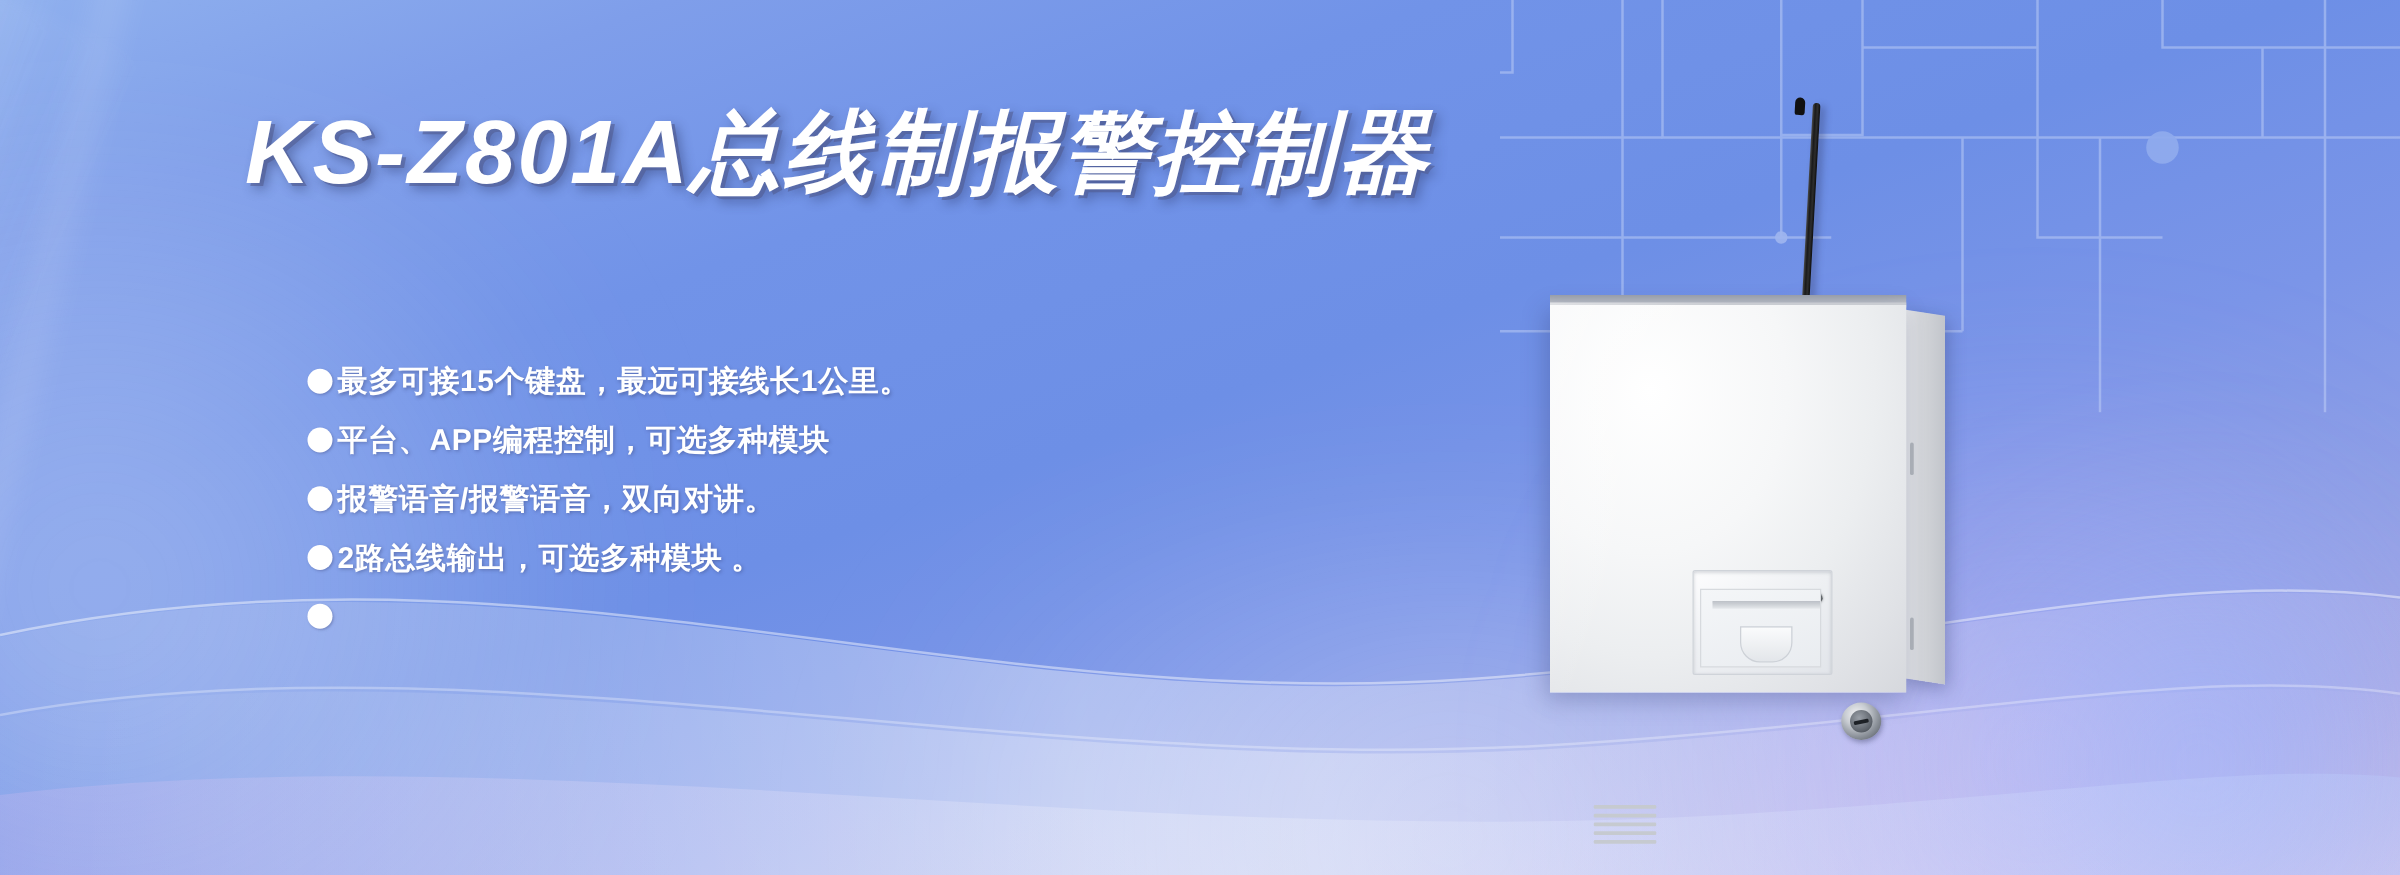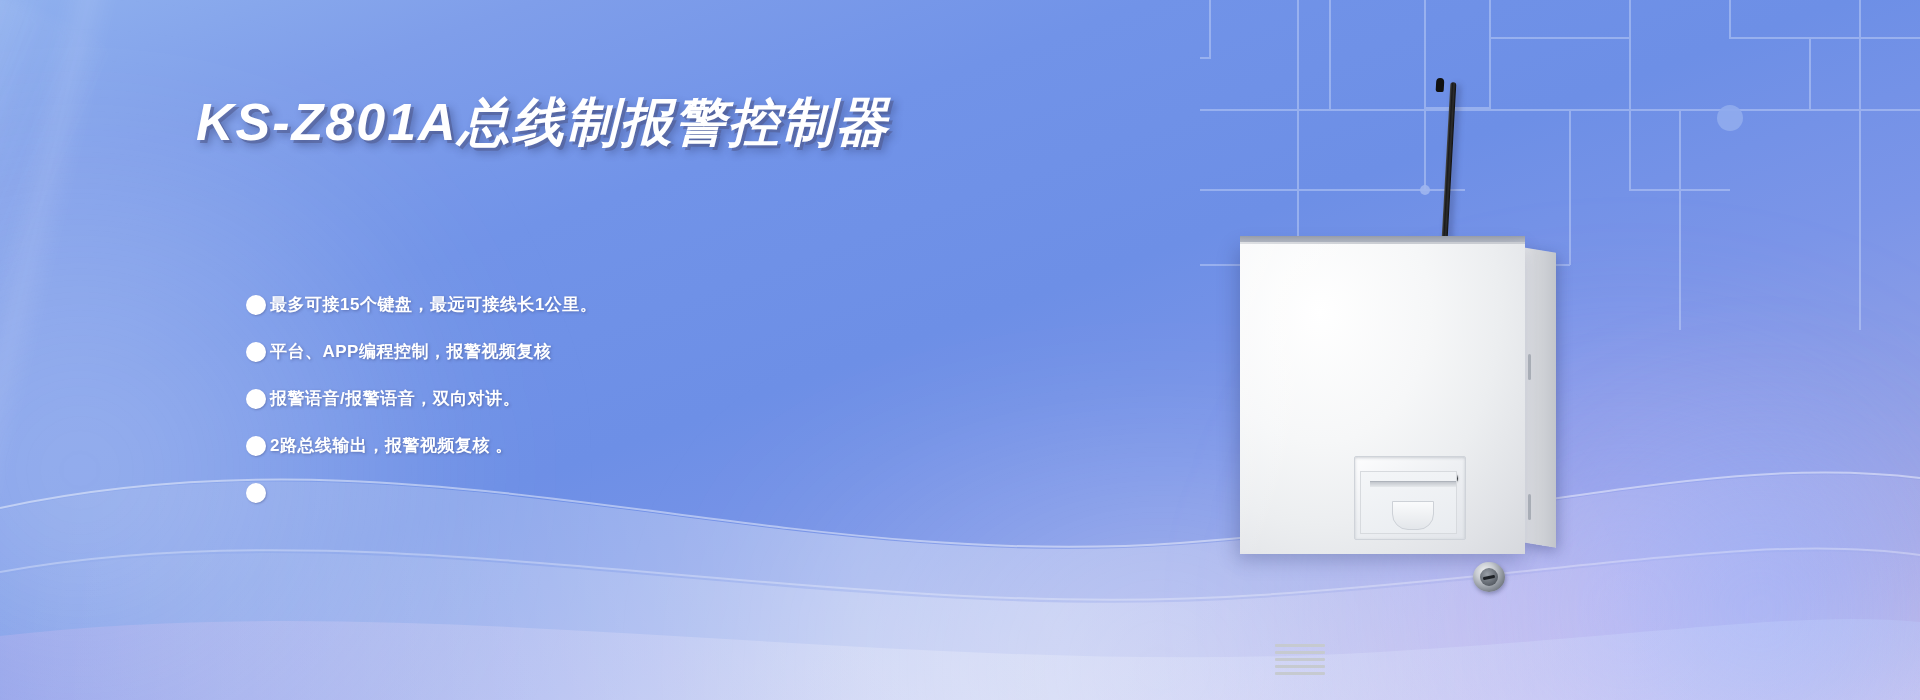--- a/index.html
+++ b/index.html
@@ -55,22 +55,22 @@
   
   .waves { position: absolute; left: 0; bottom: 0; width: 1920px; height: 340px; }
 
   
   .circuit { position: absolute; right: 0; top: 0; width: 720px; height: 330px; opacity: .55; }
 
   
   #headline {
     position: absolute;
     left: 196px;
-    top: 88px;
-    font-size: 52px;
+    top: 74px;
+    font-size: 72px;
     font-weight: bold;
     font-style: italic;
     letter-spacing: 2px;
     color: #ffffff;
     white-space: nowrap;
     text-shadow:
       3px 3px 0 rgba(80,90,140,.55),
       5px 5px 9px rgba(40,50,100,.45);
   }
 
@@ -91,21 +91,21 @@
     width: 20px;
     height: 20px;
     border-radius: 50%;
     background: #ffffff;
     flex: 0 0 auto;
     margin-right: 4px;
     box-shadow: 1px 1px 2px rgba(60,70,120,.35);
   }
   .feature-text {
     color: #ffffff;
-    font-size: 17px;
+    font-size: 24px;
     font-weight: bold;
     letter-spacing: .5px;
     white-space: nowrap;
     text-shadow: 1px 1px 3px rgba(50,60,110,.45);
   }
 
   
   #product {
     position: absolute;
     left: 1230px;
@@ -343,29 +343,29 @@
 
   <div id="headline">KS-Z801A总线制报警控制器</div>
 
   <div id="features">
     <div class="feature-row">
       <span class="bullet"></span>
       <span class="feature-text">最多可接15个键盘，最远可接线长1公里。</span>
     </div>
     <div class="feature-row">
       <span class="bullet"></span>
-      <span class="feature-text">平台、APP编程控制，报警视频复核</span>
+      <span class="feature-text">平台、APP编程控制，可选多种模块</span>
     </div>
     <div class="feature-row">
       <span class="bullet"></span>
       <span class="feature-text">报警语音/报警语音，双向对讲。</span>
     </div>
     <div class="feature-row">
       <span class="bullet"></span>
-      <span class="feature-text">2路总线输出，报警视频复核 。</span>
+      <span class="feature-text">2路总线输出，可选多种模块 。</span>
     </div>
     <div class="feature-row">
       <span class="bullet"></span>
     </div>
   </div>
 
   <div id="product">
     <div class="antenna-tip"></div>
     <div class="antenna"></div>
 

